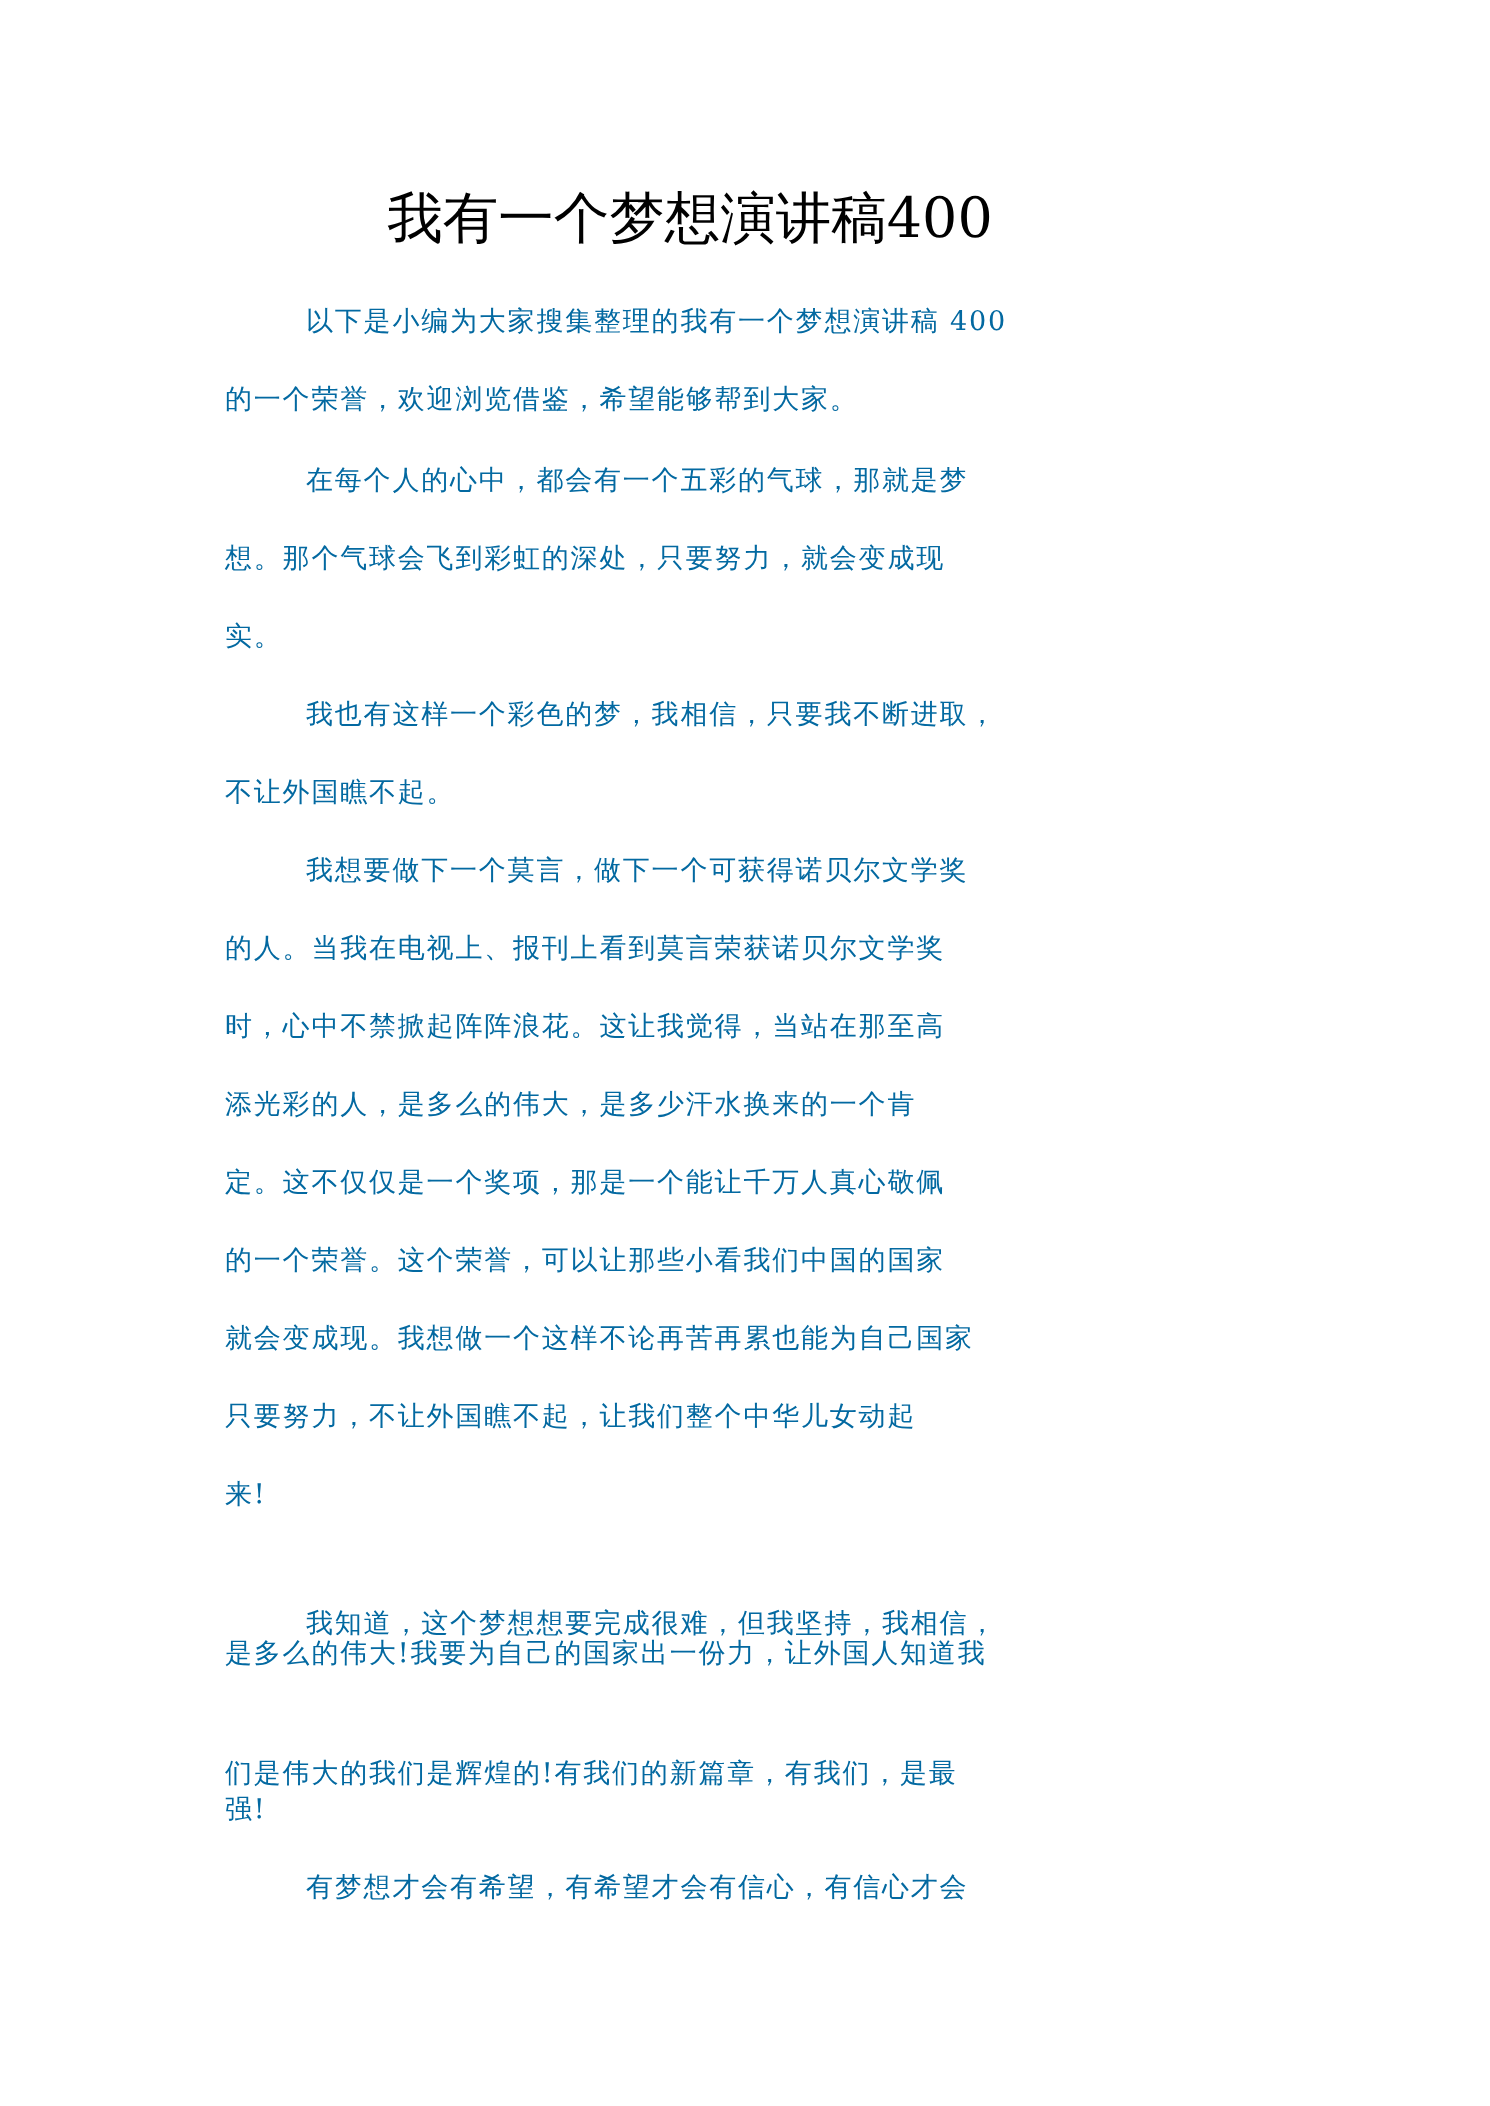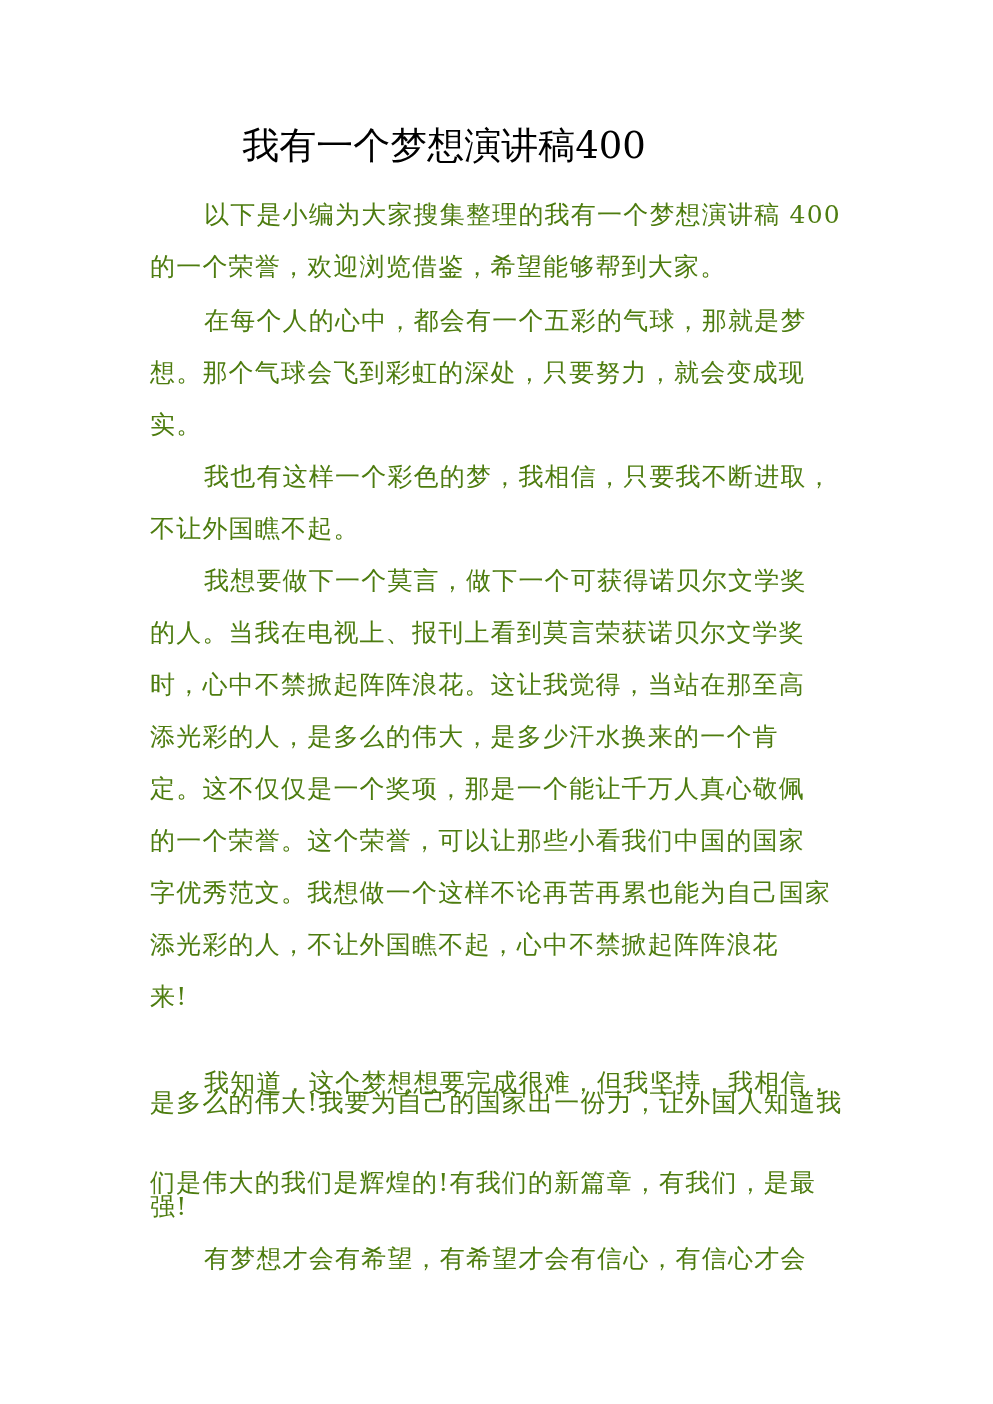--- a/index.html
+++ b/index.html
@@ -17,37 +17,37 @@
     }
     .page {
       position: absolute;
       left: 0; top: 0;
       width: 993px;
       height: 1404px;
       background: #ffffff;
     }
     .title {
       position: absolute;
-      left: 0;
+      left: 16px;
       width: 888px;
       top: 118px;
       text-align: center;
       font-size: 37px;
       line-height: 56px;
       color: #000000;
       letter-spacing: 0px;
       white-space: nowrap;
     }
     .line {
       position: absolute;
       left: 150px;
-      font-size: 25px;
+      font-size: 18px;
       line-height: 34px;
       white-space: nowrap;
-      color: #4d7c0f;
+      color: #0369a1;
       letter-spacing: 1.2px;
     }
     .line.indent {
       left: 204px;
     }
   </style>
 </head>
 <body>
 
 <div class="page">
@@ -69,22 +69,22 @@
     <div class="line" style="top:512px">不让外国瞧不起。</div>
   </div>
 
   <div>
     <div class="line indent" style="top:564px">我想要做下一个莫言，做下一个可获得诺贝尔文学奖</div>
     <div class="line" style="top:616px">的人。当我在电视上、报刊上看到莫言荣获诺贝尔文学奖</div>
     <div class="line" style="top:668px">时，心中不禁掀起阵阵浪花。这让我觉得，当站在那至高</div>
     <div class="line" style="top:720px">添光彩的人，是多么的伟大，是多少汗水换来的一个肯</div>
     <div class="line" style="top:772px">定。这不仅仅是一个奖项，那是一个能让千万人真心敬佩</div>
     <div class="line" style="top:824px">的一个荣誉。这个荣誉，可以让那些小看我们中国的国家</div>
-    <div class="line" style="top:876px">字优秀范文。我想做一个这样不论再苦再累也能为自己国家</div>
-    <div class="line" style="top:928px">添光彩的人，不让外国瞧不起，心中不禁掀起阵阵浪花</div>
+    <div class="line" style="top:876px">就会变成现。我想做一个这样不论再苦再累也能为自己国家</div>
+    <div class="line" style="top:928px">只要努力，不让外国瞧不起，让我们整个中华儿女动起</div>
     <div class="line" style="top:980px">来!</div>
   </div>
 
   <div>
     <div class="line indent" style="top:1066px">我知道，这个梦想想要完成很难，但我坚持，我相信，</div>
     <div class="line" style="top:1086px">是多么的伟大!我要为自己的国家出一份力，让外国人知道我</div>
     <div class="line" style="top:1166px">们是伟大的我们是辉煌的!有我们的新篇章，有我们，是最</div>
     <div class="line" style="top:1190px">强!</div>
   </div>
 

